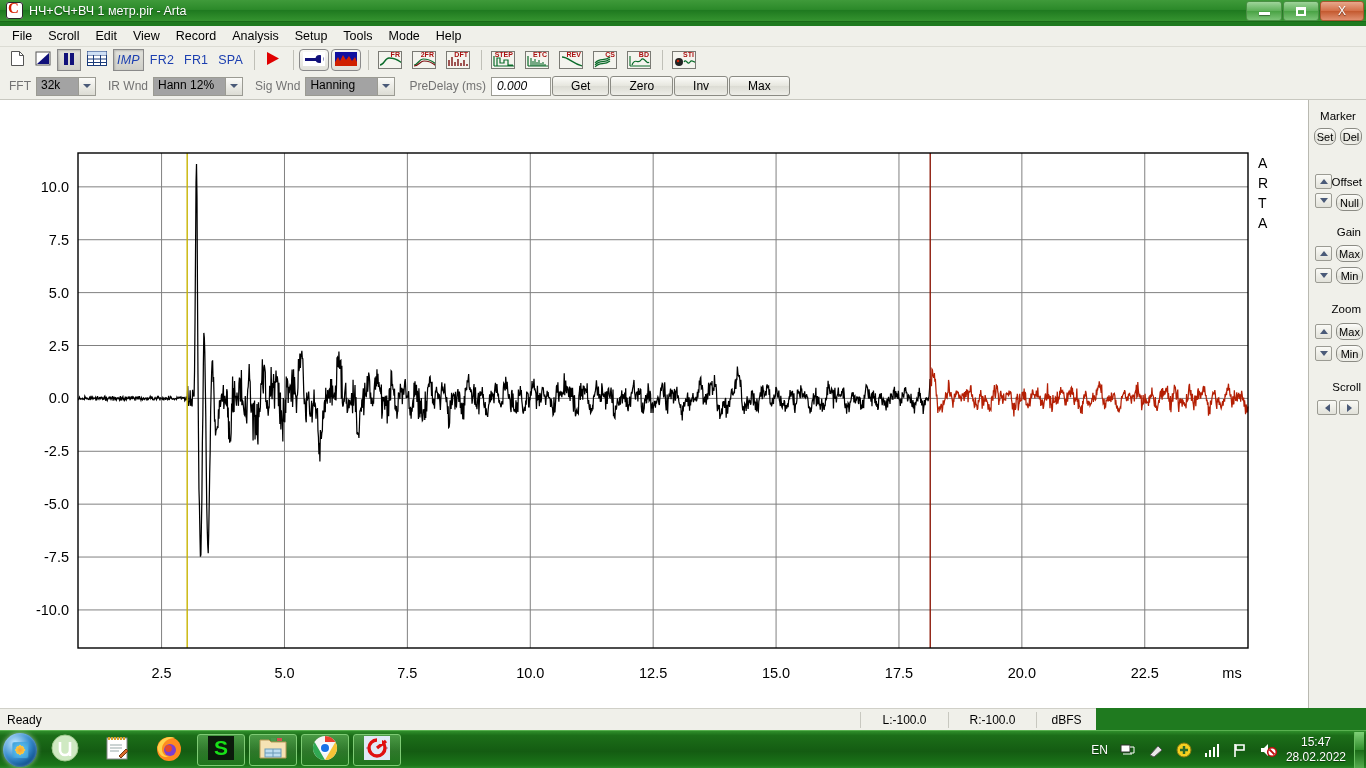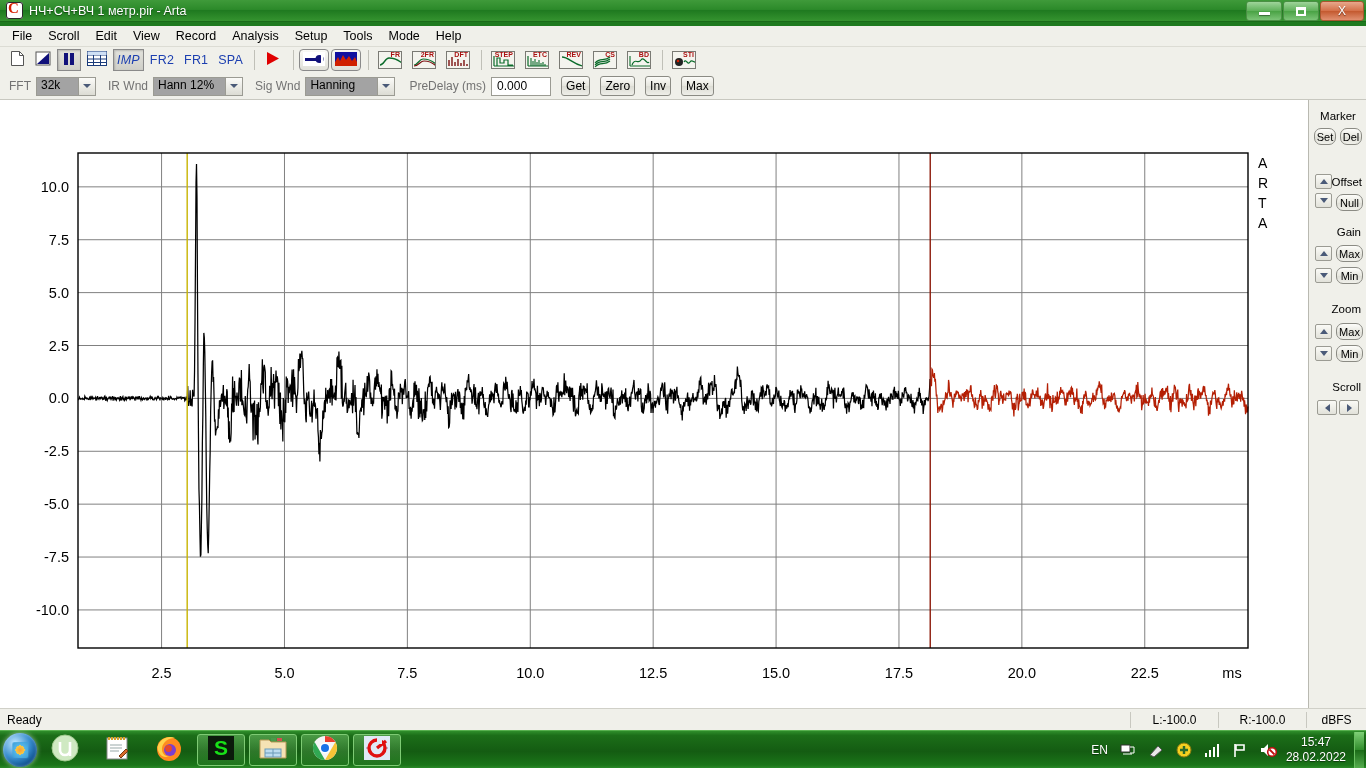--- a/index.html
+++ b/index.html
@@ -79,26 +79,26 @@
     font-size:12px; color:#000; padding-left:4px; position:relative;
   }
   .combo .arrow{
     position:absolute; right:0; top:0; width:17px; height:17px;
     background:linear-gradient(to bottom,#fbfbf8,#dcdcd4); border-left:1px solid #9b9b93;
     display:flex; align-items:center; justify-content:center;
   }
   .combo .arrow i{ width:0;height:0;border-left:4px solid transparent;border-right:4px solid transparent;border-top:4px solid #4a5a78;}
   .txtfield{
     height:19px; border:1px solid #9b9b93; background:#fff; font-size:12px; color:#000;
-    display:flex; align-items:center; padding-left:5px;
+    display:flex; align-items:center; padding-left:5px;font-style:italic;
   }
   .pbtn{
     height:20px; border:1px solid #8b8b84; border-radius:3px; font-size:12px; color:#000;
     background:linear-gradient(to bottom,#fbfbf8,#e6e6de 50%,#dcdcd4 51%,#eeeee8);
-    display:flex; align-items:center; justify-content:center; padding:0 4px; margin-left:10px;
+    display:flex; align-items:center; justify-content:center; padding:0 18px; margin-left:1px;
   }
 
   
   .client{
     position:absolute; left:0; top:100px; width:1308px; height:608px; background:#ffffff;
   }
   .sidebar{
     position:absolute; left:1308px; top:100px; width:58px; height:608px;
     background:#f0f0ea; border-left:1px solid #b9b9b1;
   }
@@ -113,21 +113,21 @@
     background:linear-gradient(to bottom,#fafaf6,#e2e2da);
     display:flex;align-items:center;justify-content:center;
   }
   .spin i.up{ width:0;height:0;border-left:4px solid transparent;border-right:4px solid transparent;border-bottom:5px solid #4a5a78;}
   .spin i.dn{ width:0;height:0;border-left:4px solid transparent;border-right:4px solid transparent;border-top:5px solid #4a5a78;}
   .spin i.lf{ width:0;height:0;border-top:4px solid transparent;border-bottom:4px solid transparent;border-right:5px solid #4a5a78;}
   .spin i.rg{ width:0;height:0;border-top:4px solid transparent;border-bottom:4px solid transparent;border-left:5px solid #4a5a78;}
 
   
   .statusbar{
-    position:absolute; left:0; top:708px; width:1366px; height:22px;
+    position:absolute; left:0; top:708px; width:1096px; height:22px;
     background:#f0f0ea; border-top:1px solid #d0d0c8; display:flex; align-items:center;
     font-size:12px; color:#000;
   }
   .sb-cell{ border-left:1px solid #c8c8c0; height:16px; display:flex; align-items:center; justify-content:center;}
 
   
   .taskbar{
     position:absolute; left:0; top:730px; width:1366px; height:38px;
     background:linear-gradient(to bottom,#2f8f2b 0%,#1c6e19 12%,#145c12 55%,#1b7519 92%,#2b8a28 100%);
     border-top:1px solid #58b04f;

